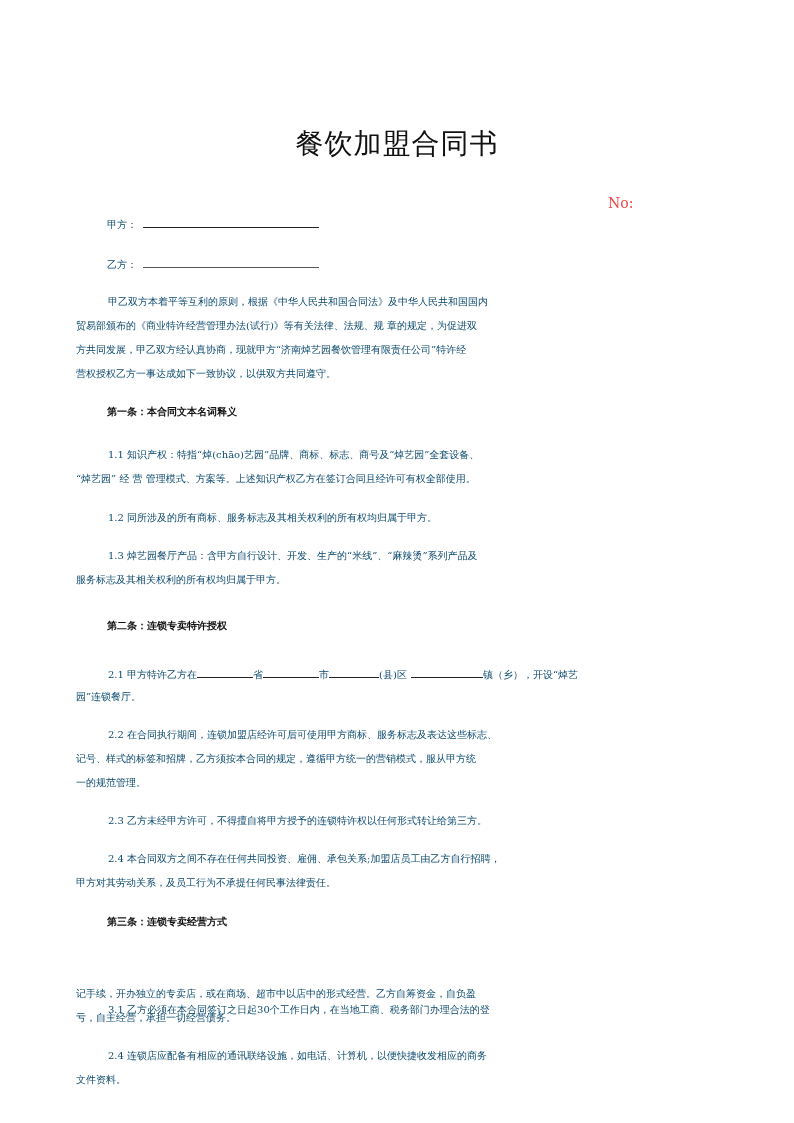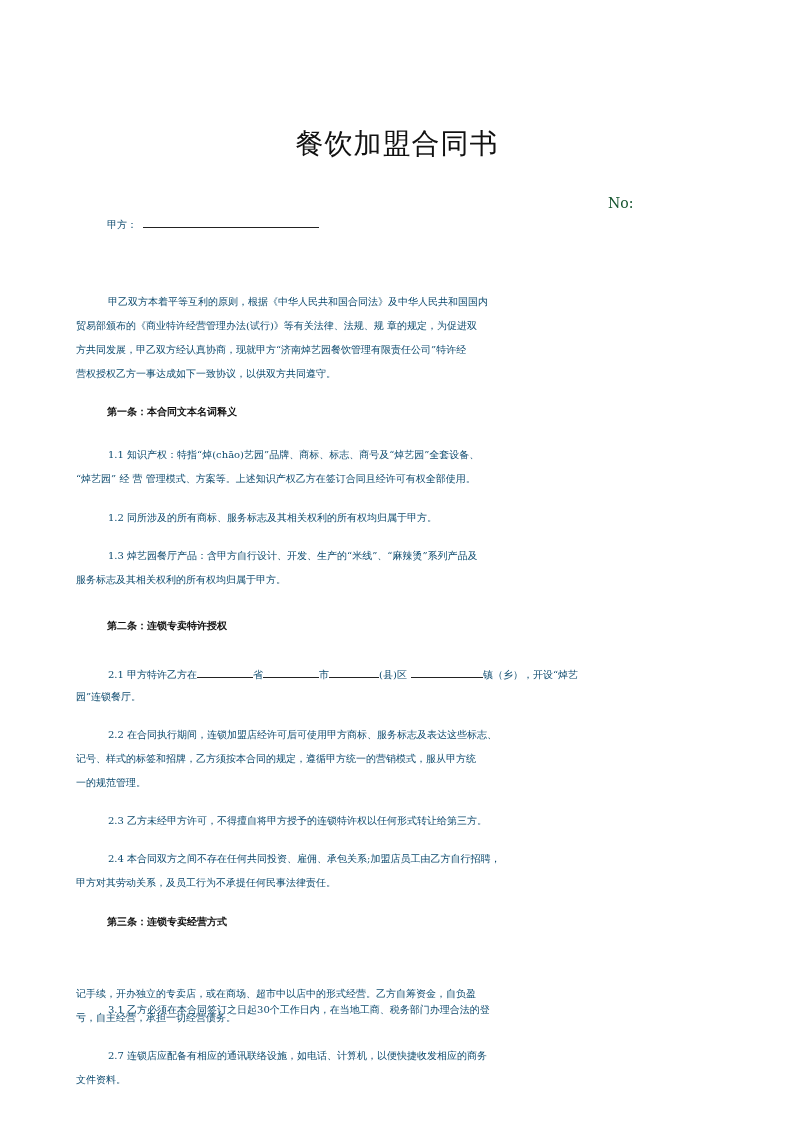--- a/index.html
+++ b/index.html
@@ -64,36 +64,39 @@
     .blank.b1 { width: 56px; }
     .blank.b2 { width: 56px; }
     .blank.b3 { width: 50px; }
     .blank.b4 { width: 72px; margin-left: 4px; }
     .no-label {
       position: absolute;
       left: 608px;
       top: 193px;
       font-size: 14px;
       line-height: 20px;
-      color: #14532d;
+      color: #ef4444;
     }
   </style>
 </head>
 <body>
 
 <div class="page">
 
   <div class="title">餐饮加盟合同书</div>
 
   <div class="no-label">No:</div>
 
   <div class="line" style="left:107px; top:213px;">
     <span>甲方：</span><span class="blank party"></span>
   </div>
 
+  <div class="line" style="left:107px; top:253px;">
+    <span>乙方：</span><span class="blank party light"></span>
+  </div>
 
   <div>
     <div class="line" style="left:108px; top:292px;">甲乙双方本着平等互利的原则，根据《中华人民共和国合同法》及中华人民共和国国内</div>
     <div class="line" style="left:76px; top:316px;">贸易部颁布的《商业特许经营管理办法(试行)》等有关法律、法规、规 章的规定，为促进双</div>
     <div class="line" style="left:76px; top:340px;">方共同发展，甲乙双方经认真协商，现就甲方“济南焯艺园餐饮管理有限责任公司”特许经</div>
     <div class="line" style="left:76px; top:364px;">营权授权乙方一事达成如下一致协议，以供双方共同遵守。</div>
   </div>
 
   <div class="heading" style="left:107px; top:402px;">第一条：本合同文本名词释义</div>
 
@@ -137,17 +140,17 @@
 
   <div class="heading" style="left:107px; top:912px;">第三条：连锁专卖经营方式</div>
 
   <div>
     <div class="line" style="left:108px; top:960px;margin-top:40px;">3.1 乙方必须在本合同签订之日起30个工作日内，在当地工商、税务部门办理合法的登</div>
     <div class="line" style="left:76px; top:984px;">记手续，开办独立的专卖店，或在商场、超市中以店中的形式经营。乙方自筹资金，自负盈</div>
     <div class="line" style="left:76px; top:1008px;">亏，自主经营，承担一切经营债务。</div>
   </div>
 
   <div>
-    <div class="line" style="left:108px; top:1046px;">2.7 连锁店应配备有相应的通讯联络设施，如电话、计算机，以便快捷收发相应的商务</div>
+    <div class="line" style="left:108px; top:1046px;">2.4 连锁店应配备有相应的通讯联络设施，如电话、计算机，以便快捷收发相应的商务</div>
     <div class="line" style="left:76px; top:1070px;">文件资料。</div>
   </div>
 
 </div>
 
 </body></html>

